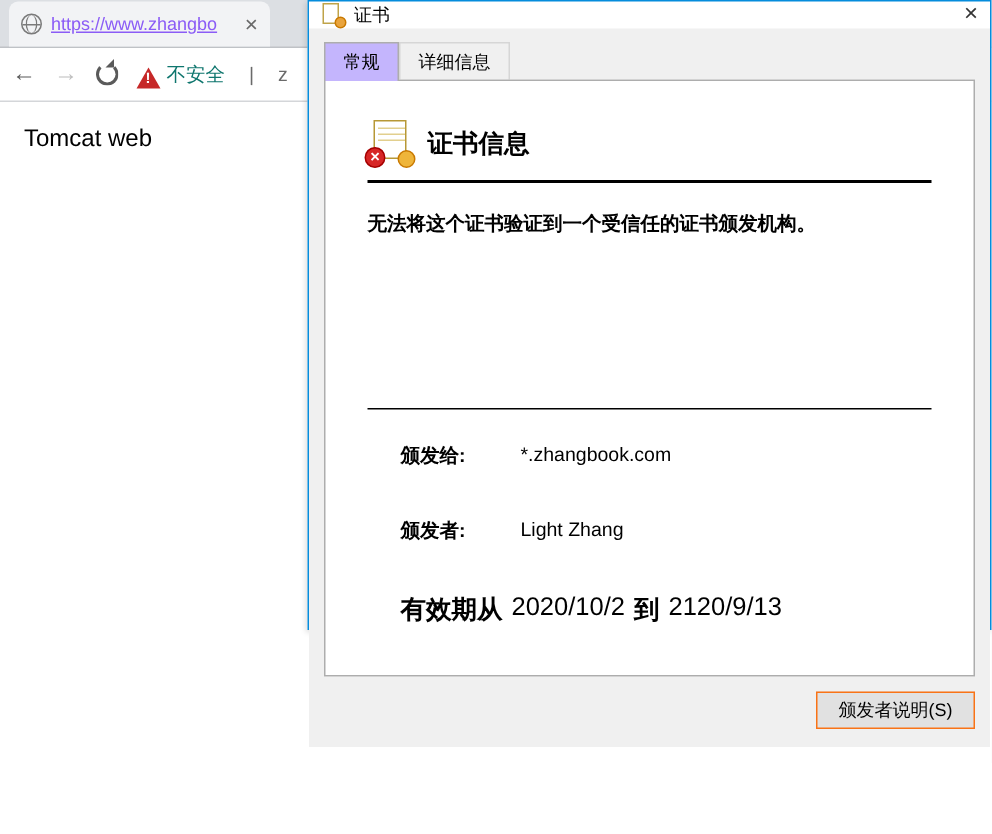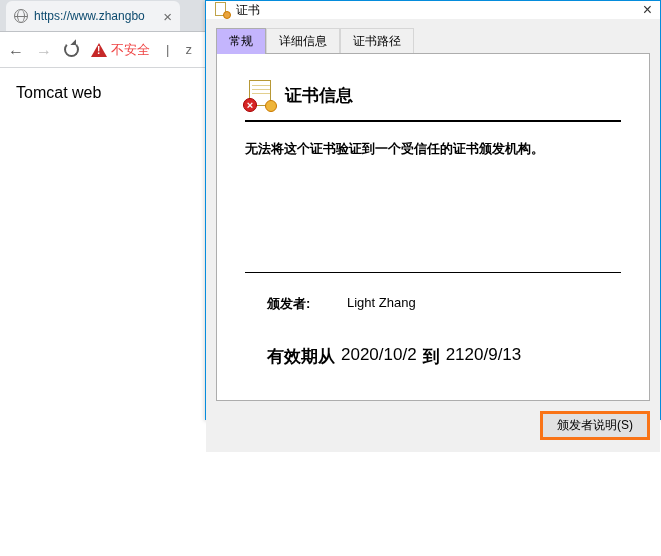--- a/index.html
+++ b/index.html
@@ -48,21 +48,21 @@
     border: 1.5px solid #7a7a7a; border-top: none; border-bottom: none;
     border-radius: 50%;
   }
   .globe-icon::after {
     content: "";
     position: absolute; left: 0; right: 0; top: 50%;
     height: 0; border-top: 1.5px solid #7a7a7a;
   }
   .tab-title {
     flex: 1; overflow: hidden; white-space: nowrap; text-overflow: clip;
-    color: #0c4a6e; font-size: 12px;
+    color: #8b5cf6; font-size: 12px; text-decoration: underline;
   }
   .tab-close {
     font-size: 15px; color: #6a6a6a; line-height: 1;
     flex: none;
   }
   .addressbar {
     height: 36px;
     background: #fff;
     border-bottom: 1px solid #d4d6d9;
     display: flex; align-items: center;
@@ -80,22 +80,22 @@
     position: relative;
   }
   .reload-icon::after {
     content: ""; position: absolute;
     right: -3px; top: -3px;
     border: 4px solid transparent;
     border-left-color: #5a5a5a;
     transform: rotate(45deg);
   }
   .secure-zone {
-    display: flex; align-items: center; gap: 4px;
-    color: #ef4444;
+    display: flex; align-items: flex-end; gap: 4px;
+    color: #0f766e;
   }
   .warn-icon {
     width: 0; height: 0;
     border-left: 8px solid transparent;
     border-right: 8px solid transparent;
     border-bottom: 14px solid #c62828;
     position: relative;
     flex: none;
   }
   .warn-icon::after {
@@ -258,21 +258,21 @@
   }
   .valid-row .lbl { font-weight: bold; }
   .footer {
     display: flex; justify-content: flex-end;
     margin-top: 10px;
   }
   .btn {
     padding: 3px 14px;
     font-size: 12px;
     background: #e1e1e1;
-    border: 3px solid #f97316;
+    border: 1px solid #f97316;
     cursor: pointer;
   }
 </style>
 </head>
 <body>
 
 <div class="browser">
   <div class="tabstrip">
     <div class="tab">
       <span class="globe-icon"></span>
@@ -302,40 +302,43 @@
       <span class="paper"></span>
         <span class="seal"></span>
     </span>
     <span>证书</span>
     <span class="title-x">×</span>
   </div>
   <div class="client">
     <div class="tabs">
       <div class="dlg-tab active">常规</div>
       <div class="dlg-tab inactive">详细信息</div>
-      <div class="dlg-tab inactive">证书路径</div>
     </div>
     <div class="tabpanel">
       <div class="cert-header">
         <span class="big-cert-icon">
           <span class="paper"></span>
           <span class="line l1"></span>
             <span class="line l2"></span>
             <span class="line l3"></span>
           <span class="red">×</span>
           <span class="yellow"></span>
         </span>
         <span class="cert-title">证书信息</span>
       </div>
       <hr class="heavy">
       <div class="msg">无法将这个证书验证到一个受信任的证书颁发机构。</div>
 
       <hr class="light">
 
       <div class="field-row">
+        <span class="field-label">颁发给:</span>
+        <span class="field-value">*.zhangbook.com</span>
+      </div>
+      <div class="field-row">
         <span class="field-label">颁发者:</span>
         <span class="field-value">Light Zhang</span>
       </div>
       <div class="valid-row">
         <span class="lbl">有效期从</span>
         <span>2020/10/2</span>
         <span class="lbl">到</span>
         <span>2120/9/13</span>
       </div>
     </div>

